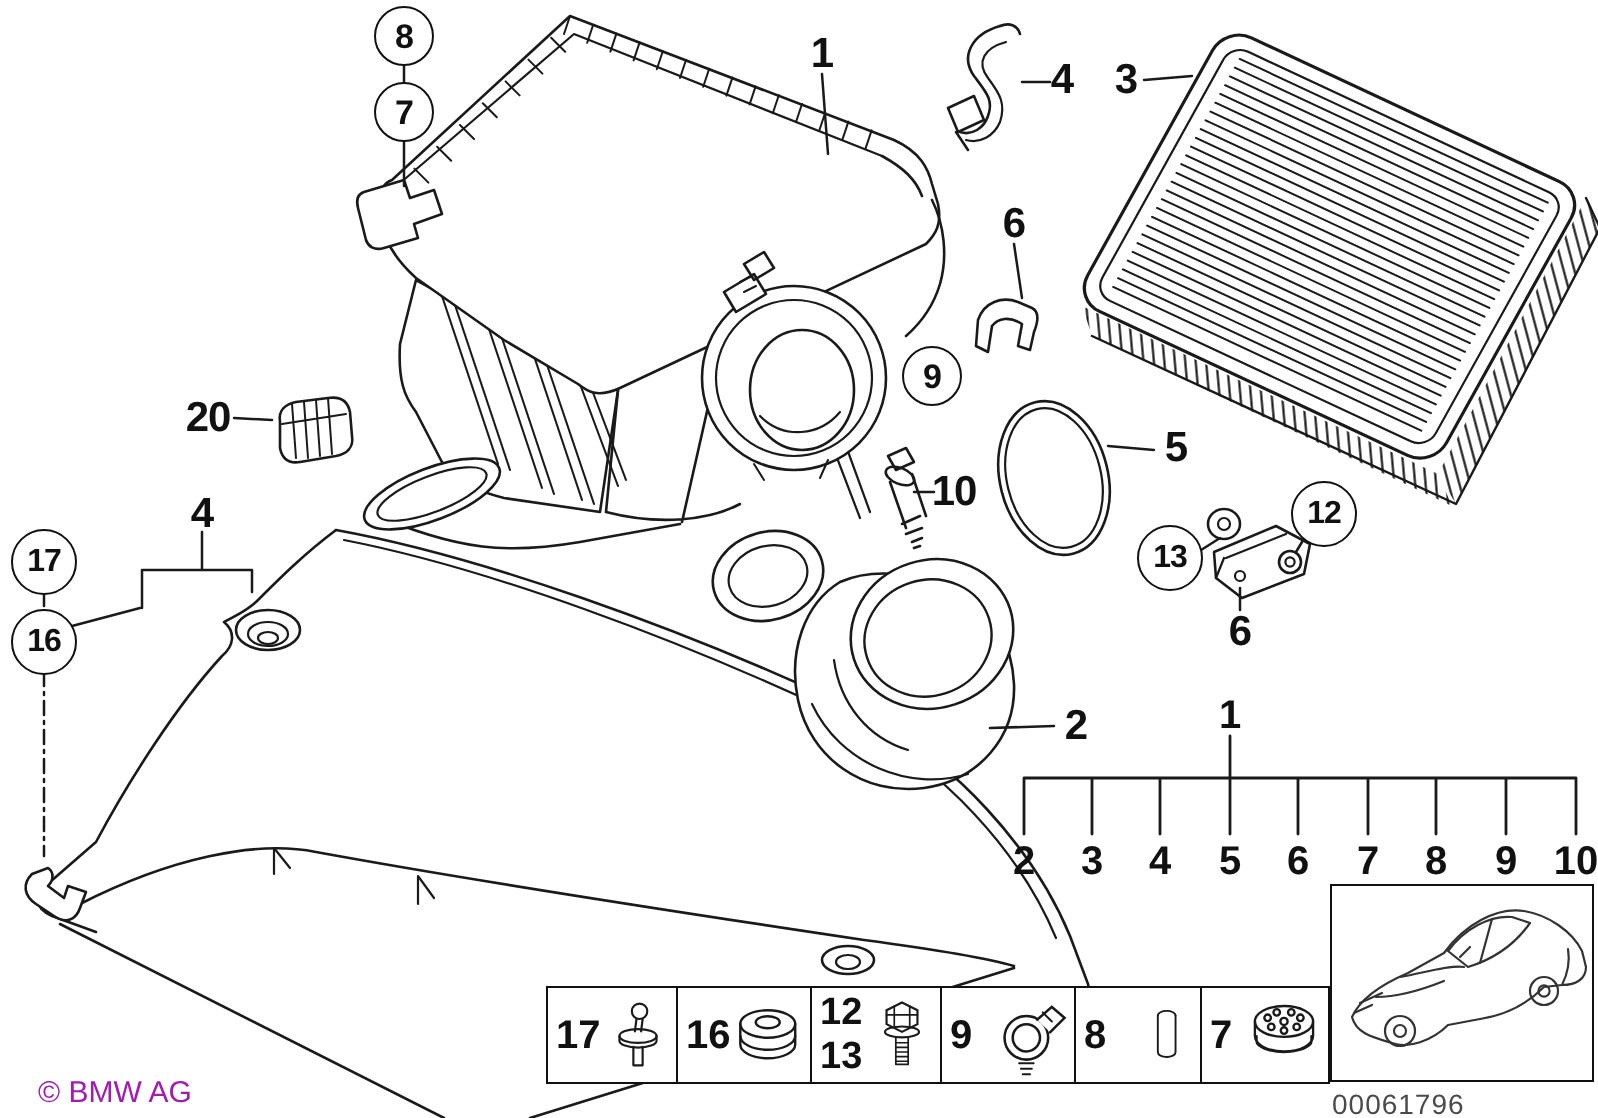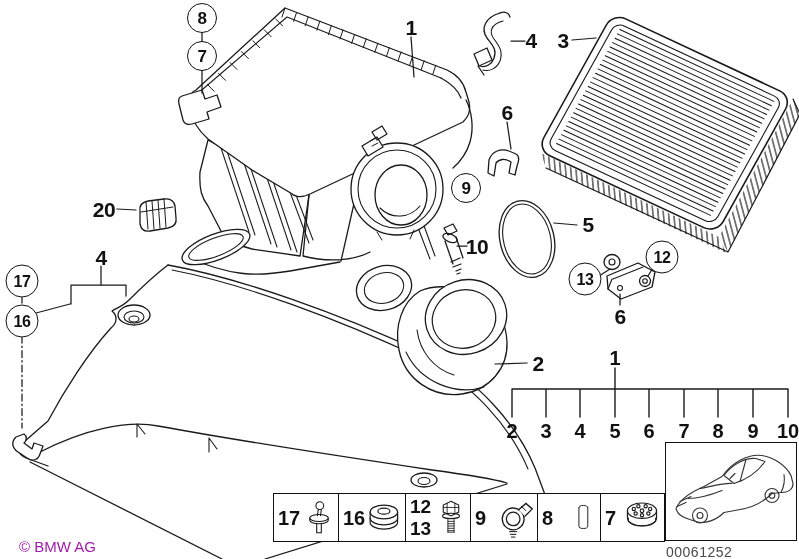--- a/index.html
+++ b/index.html
@@ -269,16 +269,16 @@
       <path d="M34,44 C46,42 58,38 66,39 M22,54 C34,54 46,50 56,46"></path>
       <path d="M14,57 l11,-5 M11,62 l9,-4"></path>
       <circle cx="34" cy="71" r="7.5"></circle>
         <circle cx="34" cy="71" r="3"></circle>
       <circle cx="106" cy="51" r="7"></circle>
         <circle cx="106" cy="51" r="2.8"></circle>
       <path d="M115,48 C118,42 119,36 118,30"></path>
     </svg>
   </div>
 
-  <div class="image-number">00061252</div>
+  <div class="image-number">00061796</div>
   <div class="copyright">© BMW AG</div>
 
 </div>
 
 </body></html>

